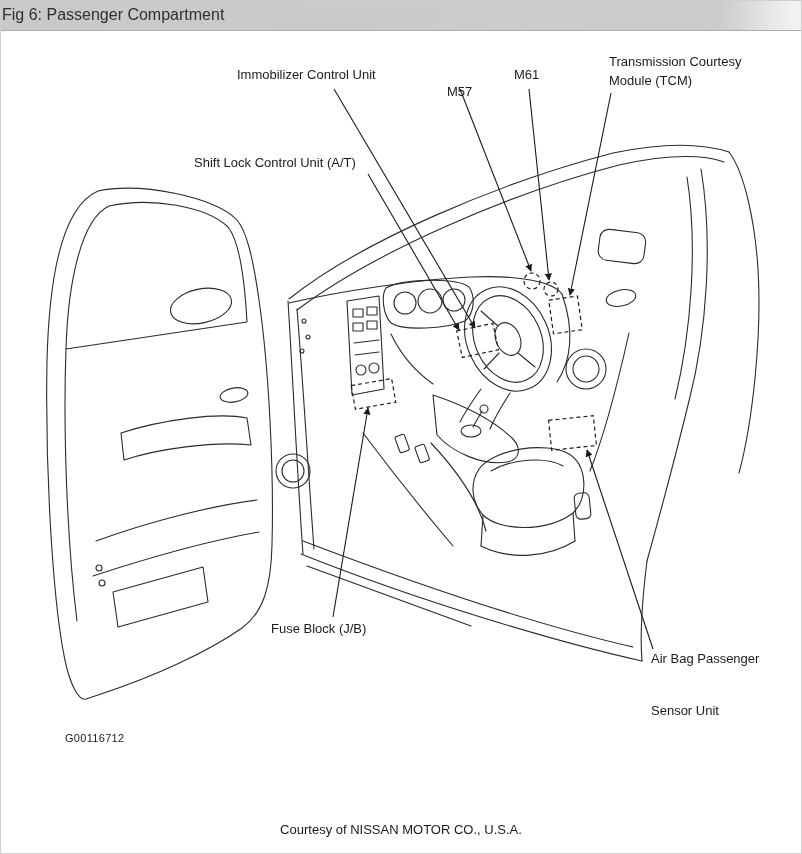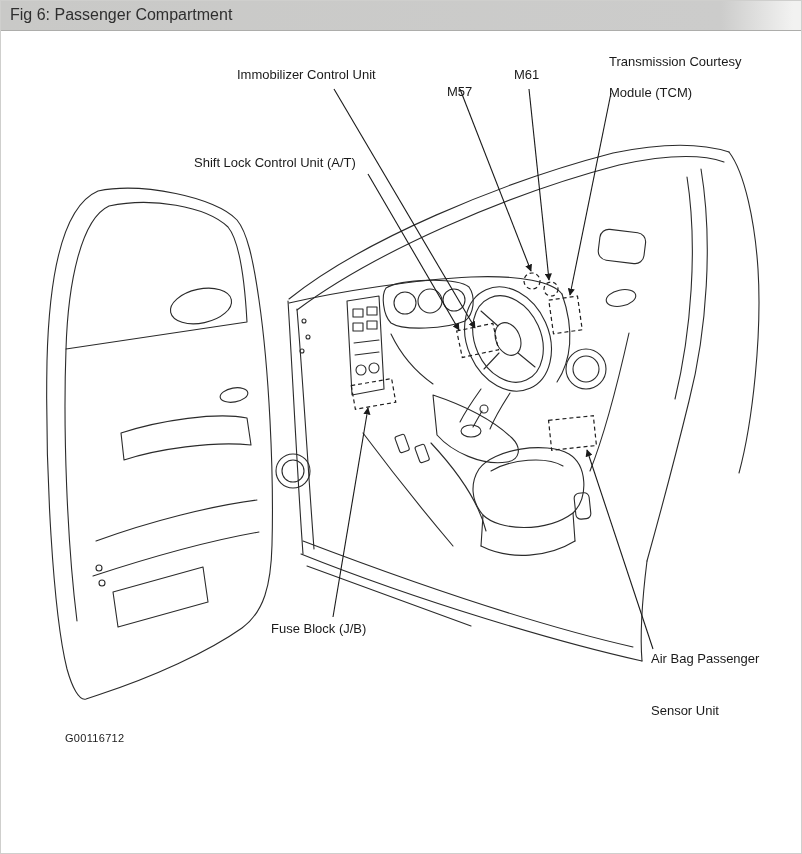--- a/index.html
+++ b/index.html
@@ -7,21 +7,21 @@
     position:relative;width:802px;height:854px;background:#ffffff;
     border:1px solid #cfcfcd;box-sizing:border-box;overflow:hidden;
     font-family:"Liberation Sans",sans-serif;
   }
   .titlebar{
     position:absolute;top:0;left:0;width:100%;height:29px;
     background:linear-gradient(90deg,#c9c9c7 0%,#cccccb 90%,#f2f2f1 99%);
     border-bottom:1px solid #adadab;
   }
   .titlebar .title{
-    display:inline-block;font-size:16px;color:#2f2f2f;line-height:28px;padding-left:9px;
+    display:inline-block;font-size:16px;color:#2f2f2f;line-height:28px;padding-left:1px;
   }
   .lbl{
     position:absolute;font-size:13px;line-height:15px;color:#1a1a1a;white-space:nowrap;
   }
   .figcode{
     position:absolute;left:24px;top:731px;font-size:11px;color:#1a1a1a;letter-spacing:.3px;margin-left:40px;
   }
   .courtesy{
     position:absolute;left:0;top:821px;width:100%;text-align:center;
     font-size:13px;color:#1a1a1a;
@@ -145,25 +145,26 @@
       <line x1="367" y1="173" x2="458" y2="329" marker-end="url(#arr)"></line>
       <line x1="332" y1="616" x2="367" y2="407" marker-end="url(#arr)"></line>
       <line x1="652" y1="648" x2="586" y2="449" marker-end="url(#arr)"></line>
     </g>
   </svg>
 
   <div class="lbl" style="left:236px;top:66px">Immobilizer Control Unit</div>
   <div class="lbl" style="left:446px;top:83px">M57</div>
   <div class="lbl" style="left:513px;top:66px">M61</div>
   <div class="lbl" style="left:608px;top:53px">Transmission Courtesy</div>
-  <div class="lbl" style="left:608px;top:84px">Module (TCM)</div>
+  <div class="lbl" style="left:608px;top:72px">Module (TCM)</div>
   <div class="lbl" style="left:193px;top:154px">Shift Lock Control Unit (A/T)</div>
   <div class="lbl" style="left:270px;top:620px">Fuse Block (J/B)</div>
   <div class="lbl" style="left:650px;top:650px">Air Bag Passenger</div>
   <div class="lbl" style="left:650px;top:702px">Sensor Unit</div>
 
   <div class="figcode">G00116712</div>
+  <div class="courtesy">Courtesy of NISSAN MOTOR CO., U.S.A.</div>
 
   <div class="titlebar">
     <span class="title">Fig 6: Passenger Compartment</span>
   </div>
 
 </div>
 
 </body></html>

